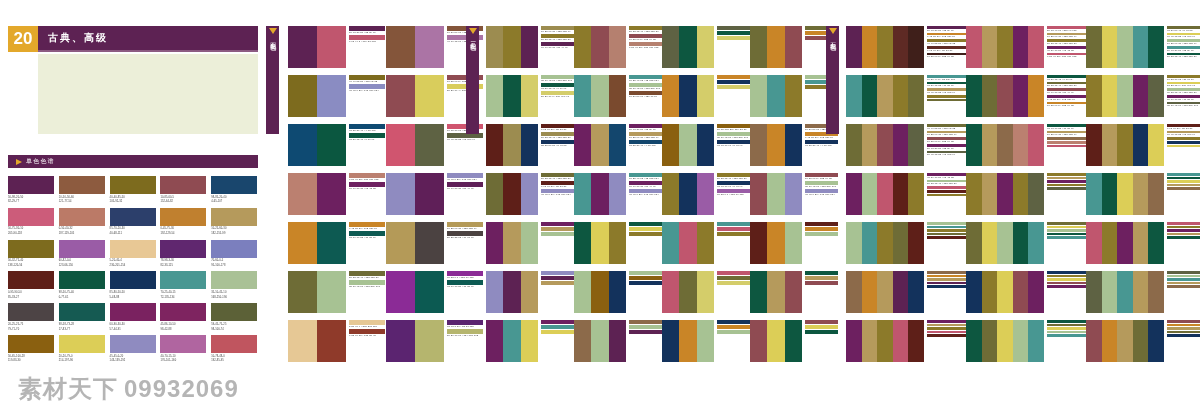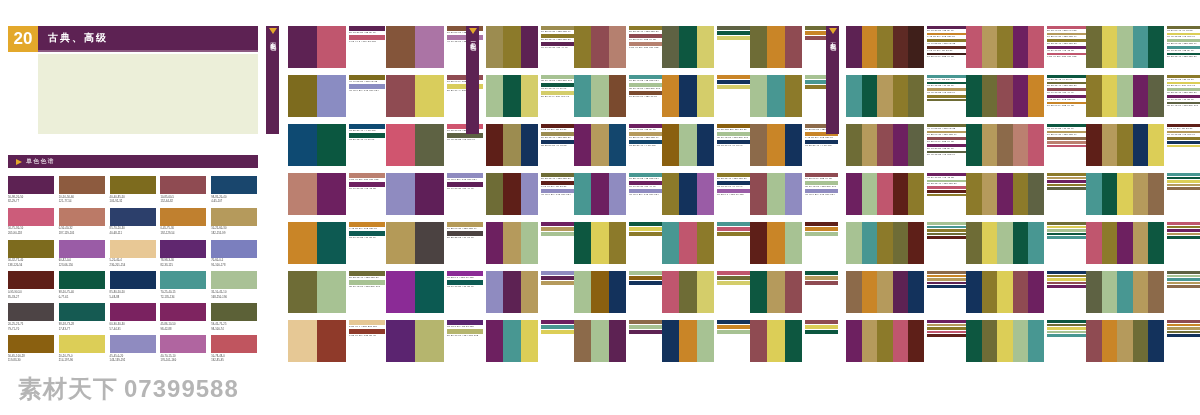--- a/index.html
+++ b/index.html
@@ -1754,16 +1754,16 @@
               <div class="leg-chip" style="background: rgb(19, 50, 92); height: 2.6px;"></div>
               <div class="leg-code"></div>
             </div>
           </div>
         </div>
       </div>
     </div>
 
   <div class="watermark">
     <span class="w1">素材天下</span>
-    <span class="w4">07399588</span>
+    <span class="w4">09932069</span>
   </div>
 
 </div>
 
 </body></html>

